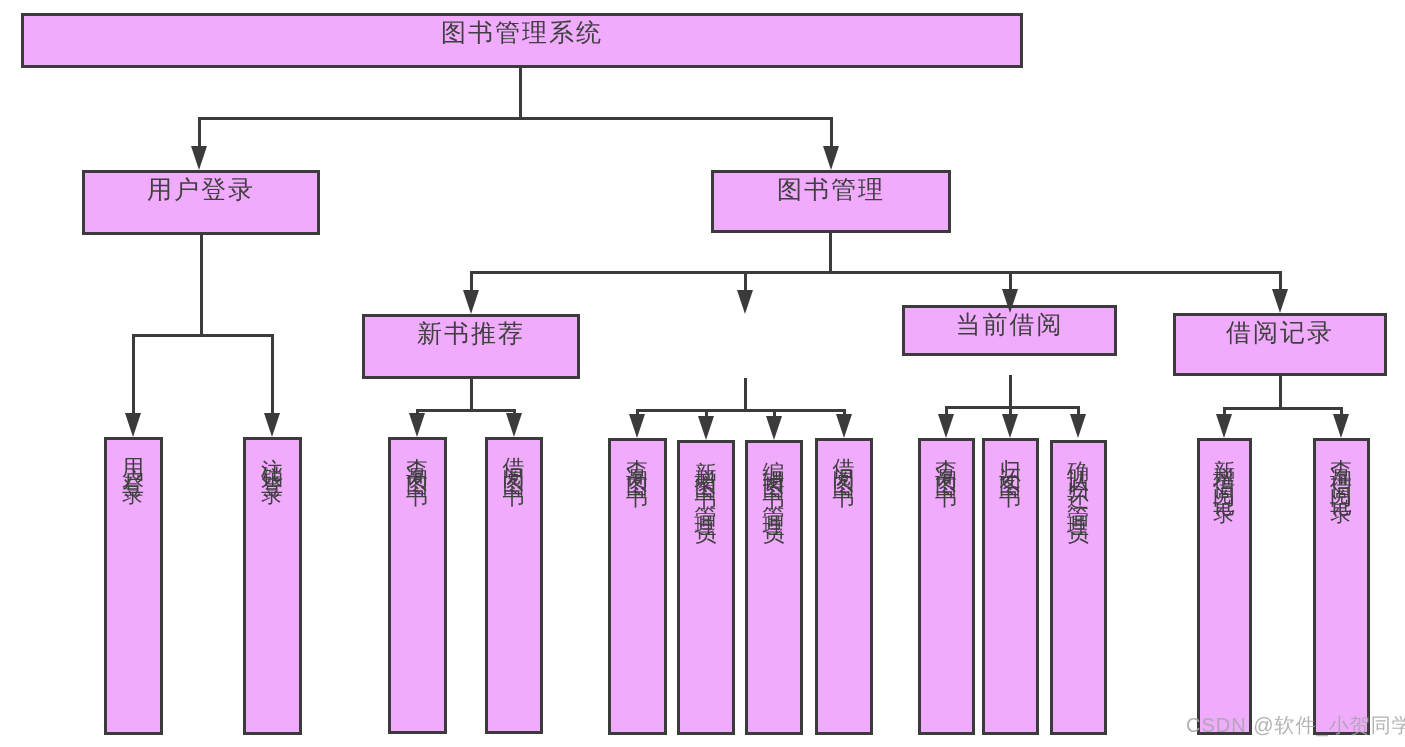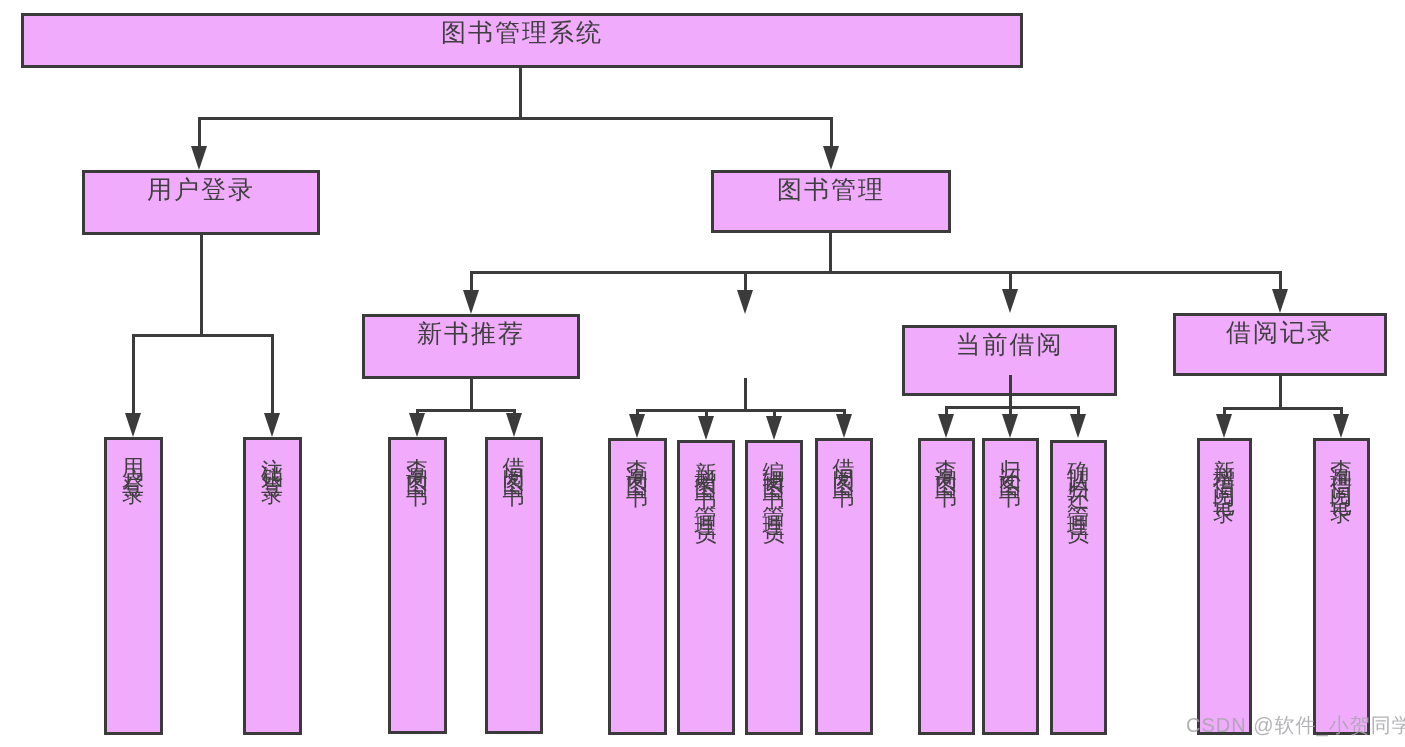--- a/index.html
+++ b/index.html
@@ -41,21 +41,21 @@
   <div class="node hnode" style="left:82px;top:170px;width:238px;height:65px">
     <span>用户登录</span>
   </div>
   <div class="node hnode" style="left:711px;top:170px;width:240px;height:63px">
     <span>图书管理</span>
   </div>
 
   <div class="node hnode" style="left:362px;top:314px;width:218px;height:65px">
     <span>新书推荐</span>
   </div>
-  <div class="node hnode" style="left:902px;top:325px;width:215px;height:71px">
+  <div class="node hnode" style="left:902px;top:305px;width:215px;height:51px">
     <span>当前借阅</span>
   </div>
   <div class="node hnode" style="left:1173px;top:313px;width:214px;height:63px">
     <span>借阅记录</span>
   </div>
 
   <div class="node vnode" style="left:104px;top:437px;width:59px;height:298px">
     <span class="vtext">用户登录</span>
   </div>
   <div class="node vnode" style="left:243px;top:437px;width:59px;height:298px">

